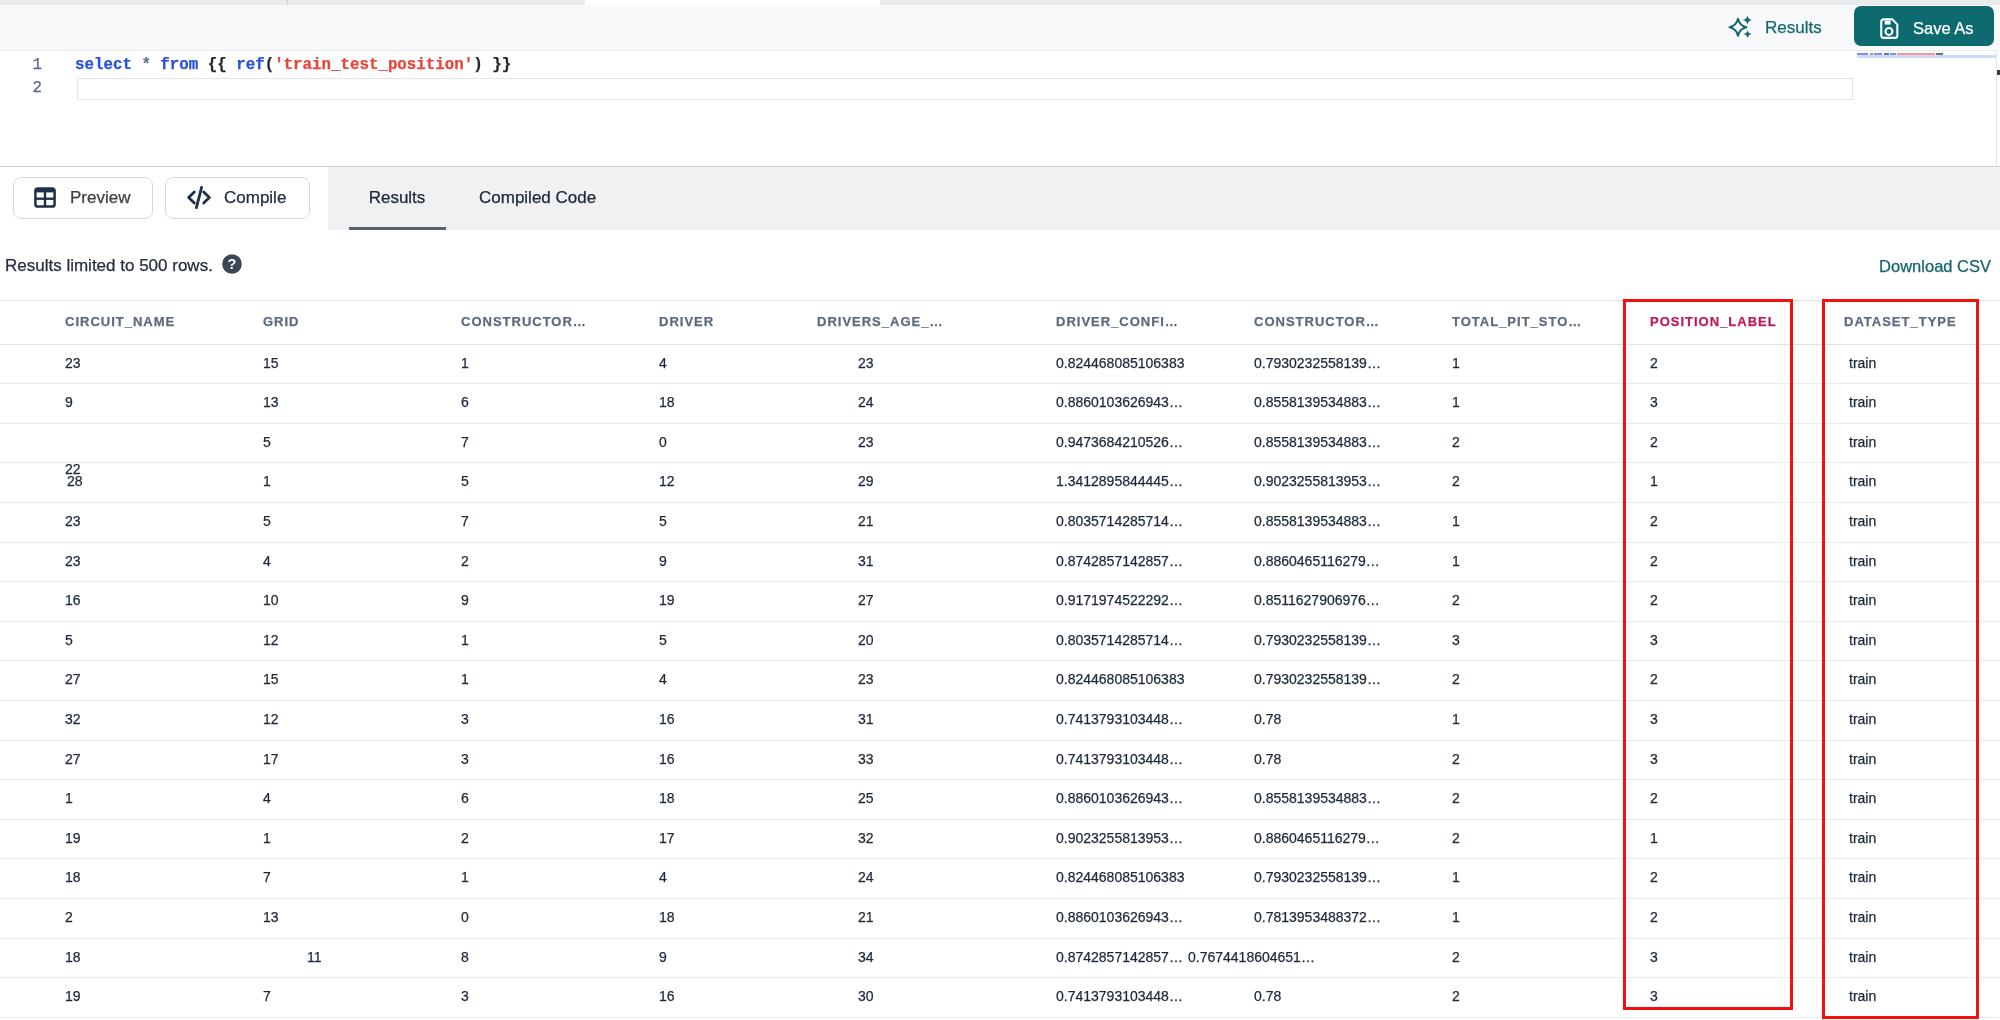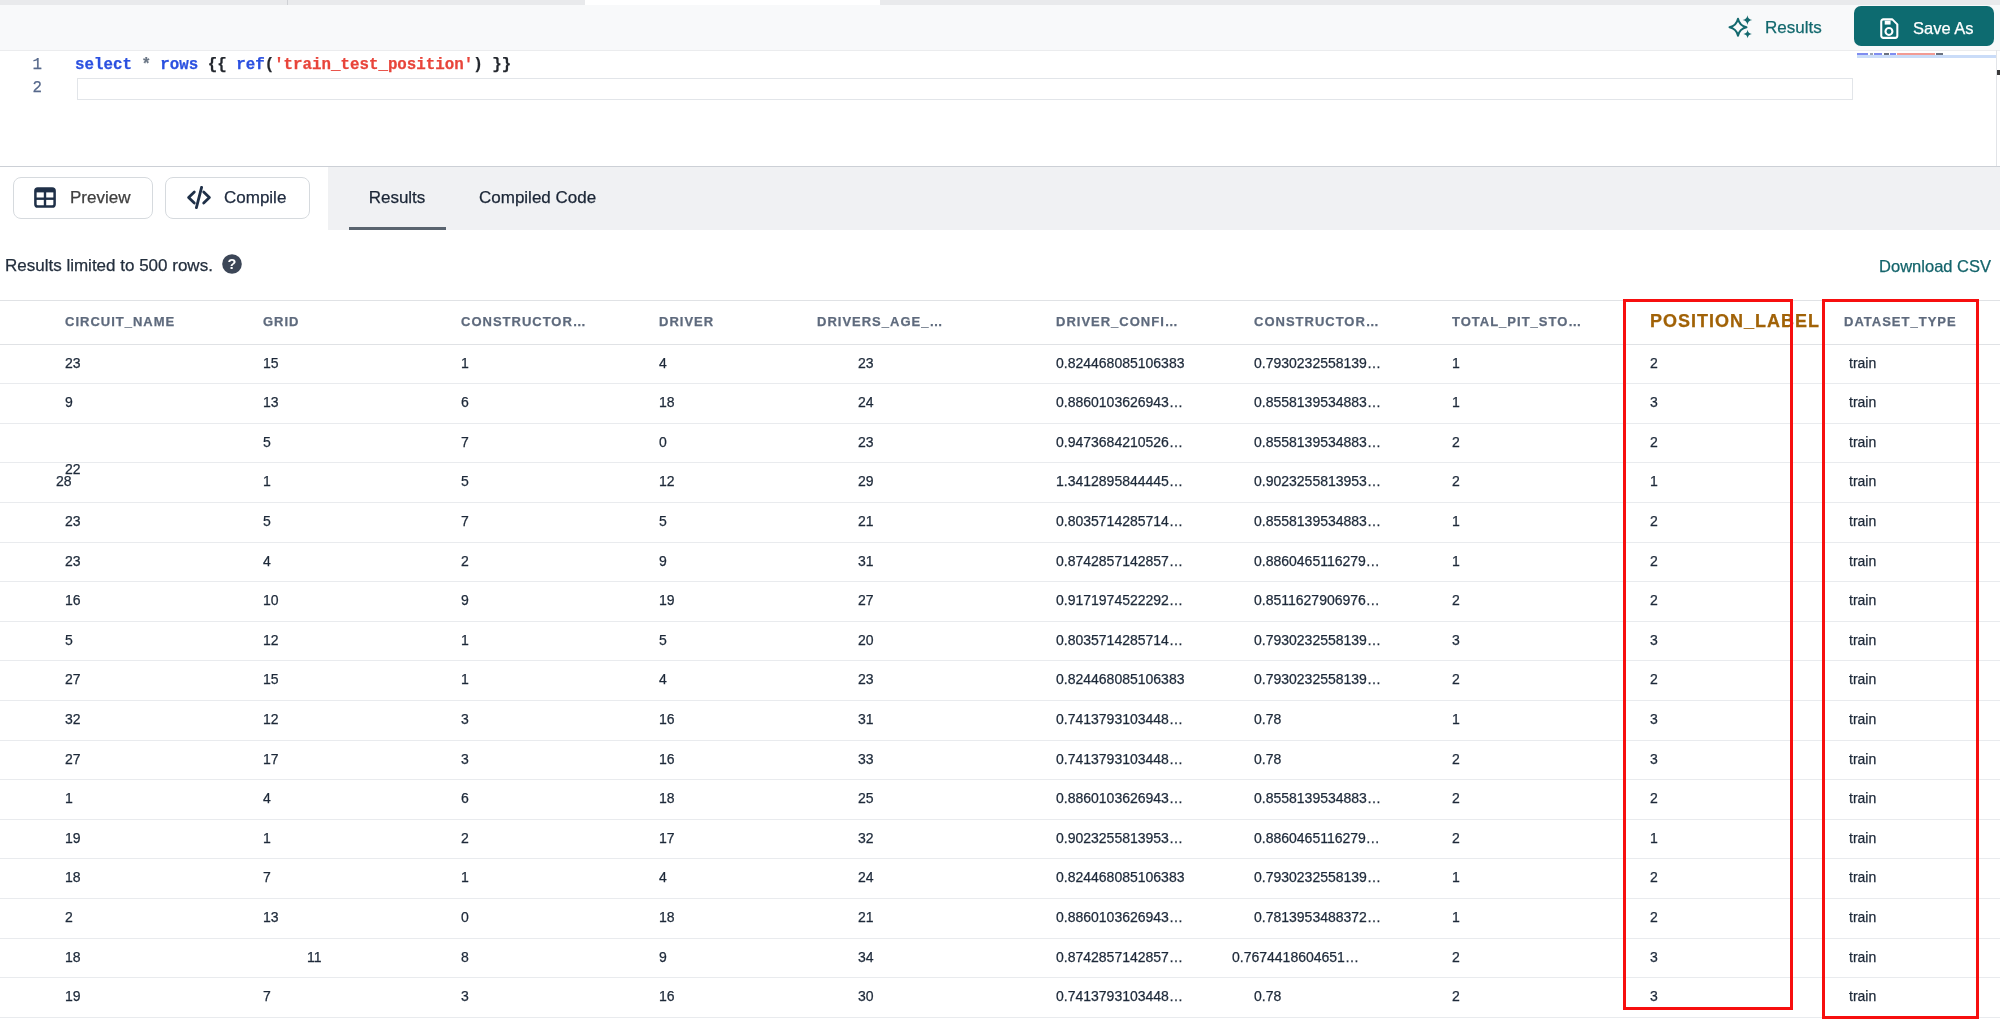--- a/index.html
+++ b/index.html
@@ -21,21 +21,21 @@
 <div class="abs" style="left:1765px;top:16px;width:60px;height:24px;line-height:24px;font-size:17px;color:#13696e;">Results</div>
 <div class="abs" style="left:1854px;top:6px;width:140px;height:40px;background:#0d6b70;border-radius:7px;"></div>
 <svg class="abs" style="left:1876.5px;top:15.5px;" width="25" height="25" viewBox="0 0 23 23" fill="none">
 <path d="M5.8 3.1 h8.3 l4.6 4.6 v10.5 a1.9 1.9 0 0 1 -1.9 1.9 H5.8 a1.9 1.9 0 0 1 -1.9 -1.9 V5 a1.9 1.9 0 0 1 1.9 -1.9 Z" stroke="#ffffff" stroke-width="1.9" stroke-linejoin="round" fill="none"></path>
 <rect x="7.1" y="4.3" width="5.4" height="3.6" fill="#ffffff"></rect>
 <circle cx="11" cy="14.2" r="3.2" stroke="#ffffff" stroke-width="1.9" fill="none"></circle>
 </svg>
 <div class="abs" style="left:1913px;top:16px;width:70px;height:24px;line-height:24px;font-size:16.5px;color:#ffffff;">Save As</div>
 <div class="abs mono" style="left:0;top:54px;width:42px;height:22px;line-height:22px;font-size:15.8px;color:#56688b;text-align:right;">1</div>
 <div class="abs mono" style="left:0;top:76.5px;width:42px;height:22px;line-height:22px;font-size:15.8px;color:#56688b;text-align:right;">2</div>
-<div class="abs mono" style="left:75px;top:54px;height:22px;line-height:22px;font-size:15.8px;font-weight:bold;color:#23272e;white-space:pre;"><span style="color:#2b50e0;">select</span> <span style="color:#6a7685;">*</span> <span style="color:#2b50e0;">rows</span> {{ <span style="color:#2b50e0;">ref</span>(<span style="color:#e8443a;">'train_test_position'</span>) }}</div>
+<div class="abs mono" style="left:75px;top:54px;height:22px;line-height:22px;font-size:15.8px;font-weight:bold;color:#23272e;white-space:pre;"><span style="color:#2b50e0;">select</span> <span style="color:#6a7685;">*</span> <span style="color:#2b50e0;">from</span> {{ <span style="color:#2b50e0;">ref</span>(<span style="color:#e8443a;">'train_test_position'</span>) }}</div>
 <div class="abs" style="left:77px;top:77.5px;width:1776px;height:22px;border:1px solid #e2e5e9;box-sizing:border-box;background:#fff;"></div>
 <div class="abs" style="left:1857px;top:52.5px;width:11px;height:2.5px;background:#7f8df0;"></div>
 <div class="abs" style="left:1869.5px;top:52.5px;width:3px;height:2.5px;background:#9aa4b5;"></div>
 <div class="abs" style="left:1874px;top:52.5px;width:8px;height:2.5px;background:#7f8df0;"></div>
 <div class="abs" style="left:1883.5px;top:52.5px;width:5px;height:2.5px;background:#6b7280;"></div>
 <div class="abs" style="left:1890px;top:52.5px;width:6px;height:2.5px;background:#7f8df0;"></div>
 <div class="abs" style="left:1897px;top:52.5px;width:38px;height:2.5px;background:#f29b94;"></div>
 <div class="abs" style="left:1936px;top:52.5px;width:7px;height:2.5px;background:#6b7280;"></div>
 <div class="abs" style="left:1857px;top:55px;width:139px;height:2.5px;background:#cadcf8;"></div>
 <div class="abs" style="left:1995.5px;top:50px;width:1px;height:116px;background:#e2e4e8;"></div>
@@ -68,21 +68,21 @@
 <div class="abs" style="left:1871px;top:254px;width:120px;height:24px;line-height:24px;font-size:16.5px;color:#14646b;text-align:right;">Download CSV</div>
 <div class="abs" style="left:0;top:300px;width:2000px;height:1px;background:#e0e2e5;"></div>
 <span class="abs" style="left:65px;top:300px;height:43px;line-height:43px;font-size:13px;font-weight:bold;letter-spacing:1px;color:#5e6a7d;">CIRCUIT_NAME</span>
 <span class="abs" style="left:263px;top:300px;height:43px;line-height:43px;font-size:13px;font-weight:bold;letter-spacing:1px;color:#5e6a7d;">GRID</span>
 <span class="abs" style="left:461px;top:300px;height:43px;line-height:43px;font-size:13px;font-weight:bold;letter-spacing:1px;color:#5e6a7d;">CONSTRUCTOR…</span>
 <span class="abs" style="left:659px;top:300px;height:43px;line-height:43px;font-size:13px;font-weight:bold;letter-spacing:1px;color:#5e6a7d;">DRIVER</span>
 <span class="abs" style="left:817px;top:300px;height:43px;line-height:43px;font-size:13px;font-weight:bold;letter-spacing:1px;color:#5e6a7d;">DRIVERS_AGE_…</span>
 <span class="abs" style="left:1056px;top:300px;height:43px;line-height:43px;font-size:13px;font-weight:bold;letter-spacing:1px;color:#5e6a7d;">DRIVER_CONFI…</span>
 <span class="abs" style="left:1254px;top:300px;height:43px;line-height:43px;font-size:13px;font-weight:bold;letter-spacing:1px;color:#5e6a7d;">CONSTRUCTOR…</span>
 <span class="abs" style="left:1452px;top:300px;height:43px;line-height:43px;font-size:13px;font-weight:bold;letter-spacing:1px;color:#5e6a7d;">TOTAL_PIT_STO…</span>
-<span class="abs" style="left:1650px;top:300px;height:43px;line-height:43px;font-size:18px;font-weight:bold;letter-spacing:1px;color:#a16207;text-align:right;">POSITION_LABEL</span>
+<span class="abs" style="left:1650px;top:300px;height:43px;line-height:43px;font-size:13px;font-weight:bold;letter-spacing:1px;color:#be185d;text-align:right;">POSITION_LABEL</span>
 <span class="abs" style="left:1844px;top:300px;height:43px;line-height:43px;font-size:13px;font-weight:bold;letter-spacing:1px;color:#5e6a7d;">DATASET_TYPE</span>
 <div class="abs" style="left:0;top:343.6px;width:2000px;height:1px;background:#e0e2e5;"></div>
 <div class="abs" style="left:0;top:343.6px;width:2000px;height:39.6px;font-size:14px;color:#1d2939;border-bottom:1px solid #e9ebee;box-sizing:content-box;">
     <span class="abs" style="left:65px;top:0;height:39.6px;line-height:39.6px;">23</span>
     <span class="abs" style="left:263px;top:0;height:39.6px;line-height:39.6px;">15</span>
     <span class="abs" style="left:461px;top:0;height:39.6px;line-height:39.6px;">1</span>
     <span class="abs" style="left:659px;top:0;height:39.6px;line-height:39.6px;">4</span>
     <span class="abs" style="left:858px;top:0;height:39.6px;line-height:39.6px;">23</span>
     <span class="abs" style="left:1056px;top:0;height:39.6px;line-height:39.6px;">0.824468085106383</span>
     <span class="abs" style="left:1254px;top:0;height:39.6px;line-height:39.6px;">0.7930232558139…</span>
@@ -108,21 +108,21 @@
     <span class="abs" style="left:461px;top:0;height:39.6px;line-height:39.6px;">7</span>
     <span class="abs" style="left:659px;top:0;height:39.6px;line-height:39.6px;">0</span>
     <span class="abs" style="left:858px;top:0;height:39.6px;line-height:39.6px;">23</span>
     <span class="abs" style="left:1056px;top:0;height:39.6px;line-height:39.6px;">0.9473684210526…</span>
     <span class="abs" style="left:1254px;top:0;height:39.6px;line-height:39.6px;">0.8558139534883…</span>
     <span class="abs" style="left:1452px;top:0;height:39.6px;line-height:39.6px;">2</span>
     <span class="abs" style="left:1650px;top:0;height:39.6px;line-height:39.6px;">2</span>
     <span class="abs" style="left:1849px;top:0;height:39.6px;line-height:39.6px;">train</span>
   </div>
 <div class="abs" style="left:0;top:462.40000000000003px;width:2000px;height:39.6px;font-size:14px;color:#1d2939;border-bottom:1px solid #e9ebee;box-sizing:content-box;">
-    <span class="abs" style="left:56px;top:0;height:39.6px;line-height:39.6px;">28</span>
+    <span class="abs" style="left:67px;top:0;height:39.6px;line-height:39.6px;">28</span>
     <span class="abs" style="left:263px;top:0;height:39.6px;line-height:39.6px;">1</span>
     <span class="abs" style="left:461px;top:0;height:39.6px;line-height:39.6px;">5</span>
     <span class="abs" style="left:659px;top:0;height:39.6px;line-height:39.6px;">12</span>
     <span class="abs" style="left:858px;top:0;height:39.6px;line-height:39.6px;">29</span>
     <span class="abs" style="left:1056px;top:0;height:39.6px;line-height:39.6px;">1.3412895844445…</span>
     <span class="abs" style="left:1254px;top:0;height:39.6px;line-height:39.6px;">0.9023255813953…</span>
     <span class="abs" style="left:1452px;top:0;height:39.6px;line-height:39.6px;">2</span>
     <span class="abs" style="left:1650px;top:0;height:39.6px;line-height:39.6px;">1</span>
     <span class="abs" style="left:1849px;top:0;height:39.6px;line-height:39.6px;">train</span>
   </div>
@@ -258,21 +258,21 @@
     <span class="abs" style="left:1650px;top:0;height:39.6px;line-height:39.6px;">2</span>
     <span class="abs" style="left:1849px;top:0;height:39.6px;line-height:39.6px;">train</span>
   </div>
 <div class="abs" style="left:0;top:937.6px;width:2000px;height:39.6px;font-size:14px;color:#1d2939;border-bottom:1px solid #e9ebee;box-sizing:content-box;">
     <span class="abs" style="left:65px;top:0;height:39.6px;line-height:39.6px;">18</span>
     <span class="abs" style="left:263px;top:0;height:39.6px;line-height:39.6px;margin-left:44px;">11</span>
     <span class="abs" style="left:461px;top:0;height:39.6px;line-height:39.6px;">8</span>
     <span class="abs" style="left:659px;top:0;height:39.6px;line-height:39.6px;">9</span>
     <span class="abs" style="left:858px;top:0;height:39.6px;line-height:39.6px;">34</span>
     <span class="abs" style="left:1056px;top:0;height:39.6px;line-height:39.6px;">0.8742857142857…</span>
-    <span class="abs" style="left:1232px;top:0;height:39.6px;line-height:39.6px;text-align:right;">0.7674418604651…</span>
+    <span class="abs" style="left:1188px;top:0;height:39.6px;line-height:39.6px;text-align:right;">0.7674418604651…</span>
     <span class="abs" style="left:1452px;top:0;height:39.6px;line-height:39.6px;">2</span>
     <span class="abs" style="left:1650px;top:0;height:39.6px;line-height:39.6px;">3</span>
     <span class="abs" style="left:1849px;top:0;height:39.6px;line-height:39.6px;">train</span>
   </div>
 <div class="abs" style="left:0;top:977.2px;width:2000px;height:39.6px;font-size:14px;color:#1d2939;border-bottom:1px solid #e9ebee;box-sizing:content-box;">
     <span class="abs" style="left:65px;top:0;height:39.6px;line-height:39.6px;">19</span>
     <span class="abs" style="left:263px;top:0;height:39.6px;line-height:39.6px;">7</span>
     <span class="abs" style="left:461px;top:0;height:39.6px;line-height:39.6px;">3</span>
     <span class="abs" style="left:659px;top:0;height:39.6px;line-height:39.6px;">16</span>
     <span class="abs" style="left:858px;top:0;height:39.6px;line-height:39.6px;">30</span>

